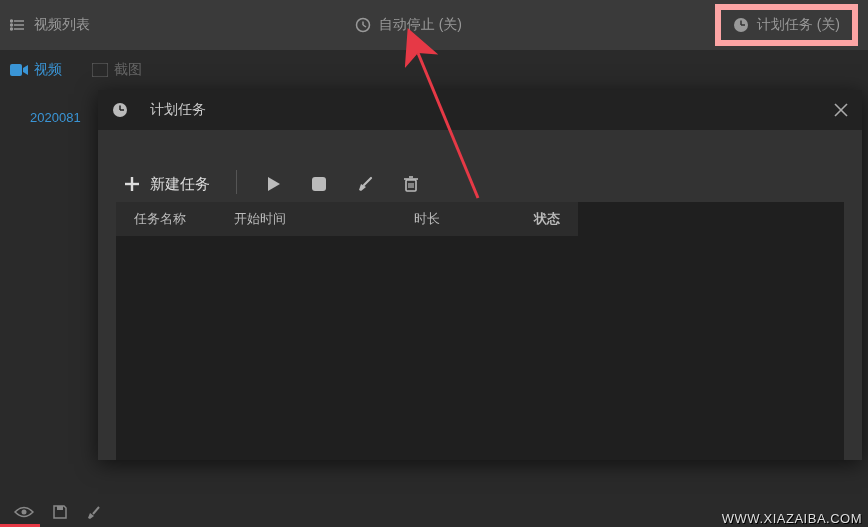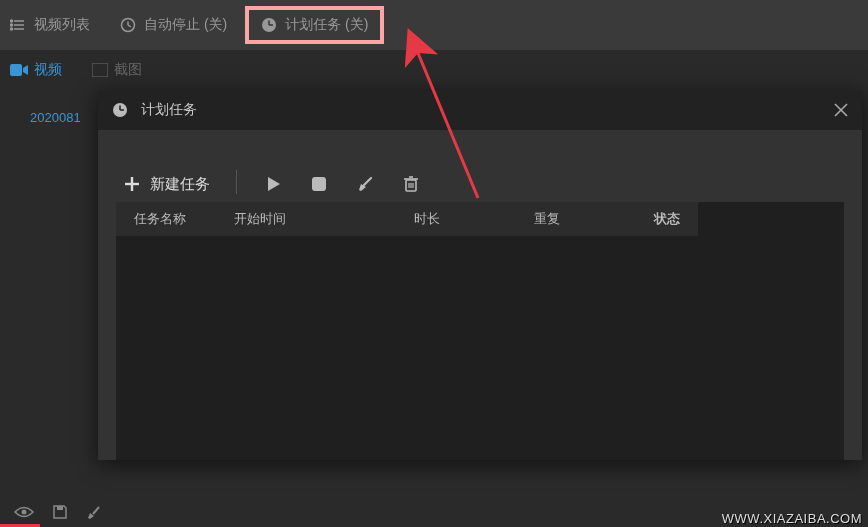--- a/index.html
+++ b/index.html
@@ -7,23 +7,24 @@
   
   .topbar {
     height: 50px;
     background: #3a3a3a;
     display: flex;
     align-items: center;
     padding: 0 10px;
     gap: 30px;
     font-size: 14px;
     color: #999;
+    justify-content: space-between;
   }
   .topbar-item { display: flex; align-items: center; gap: 8px; cursor: pointer; }
-  .topbar-item.highlighted { border: 4px solid #fca5a5; padding: 6px 12px; margin-left: -12px; }
+  .topbar-item.highlighted { border: 6px solid #fca5a5; padding: 6px 12px; margin-left: -12px; }
   .icon { display: inline-flex; align-items: center; justify-content: center; }
   
   .tabbar {
     height: 40px;
     background: #2a2a2a;
     display: flex;
     align-items: center;
     padding: 0 10px;
     gap: 30px;
     font-size: 14px;
@@ -47,21 +48,21 @@
     flex-direction: column;
   }
   .modal-header {
     height: 40px;
     background: #222;
     display: flex;
     align-items: center;
     padding: 0 14px;
     color: #ccc;
     font-size: 14px;
-    gap: 13px;
+    gap: 22px;
   }
   .modal-close { margin-left: auto; cursor: pointer; color: #aaa; font-size: 16px; }
   .modal-pad { padding: 20px 18px 0 18px; flex:1; display:flex; flex-direction:column; }
   .modal-toolbar {
     height: 44px;
     display: flex;
     align-items: flex-end;
     gap: 26px;
     color: #ddd;
     font-size: 15px;
@@ -255,21 +256,20 @@
                 <line x1="11" y1="8" x2="11" y2="13" stroke="#bbb" stroke-width="1.2"></line>
               </svg>
           </span>
         </div>
       </div>
       <div class="table-area">
         <div class="table-header">
           <div class="col-name">任务名称</div>
           <div class="col-start">开始时间</div>
           <div class="col-duration">时长</div>
-          <div class="col-repeat">重复</div>
           <div class="col-status">状态</div>
         </div>
         <div class="table-body"></div>
       </div>
     </div>
 
     <svg class="arrow-svg" viewBox="0 0 130 180">
       <defs>
         <marker id="ah" markerWidth="12" markerHeight="12" refX="3" refY="6" orient="auto">
           <path d="M0,0 L12,6 L0,12 L3,6 Z" fill="#e63946"></path>

